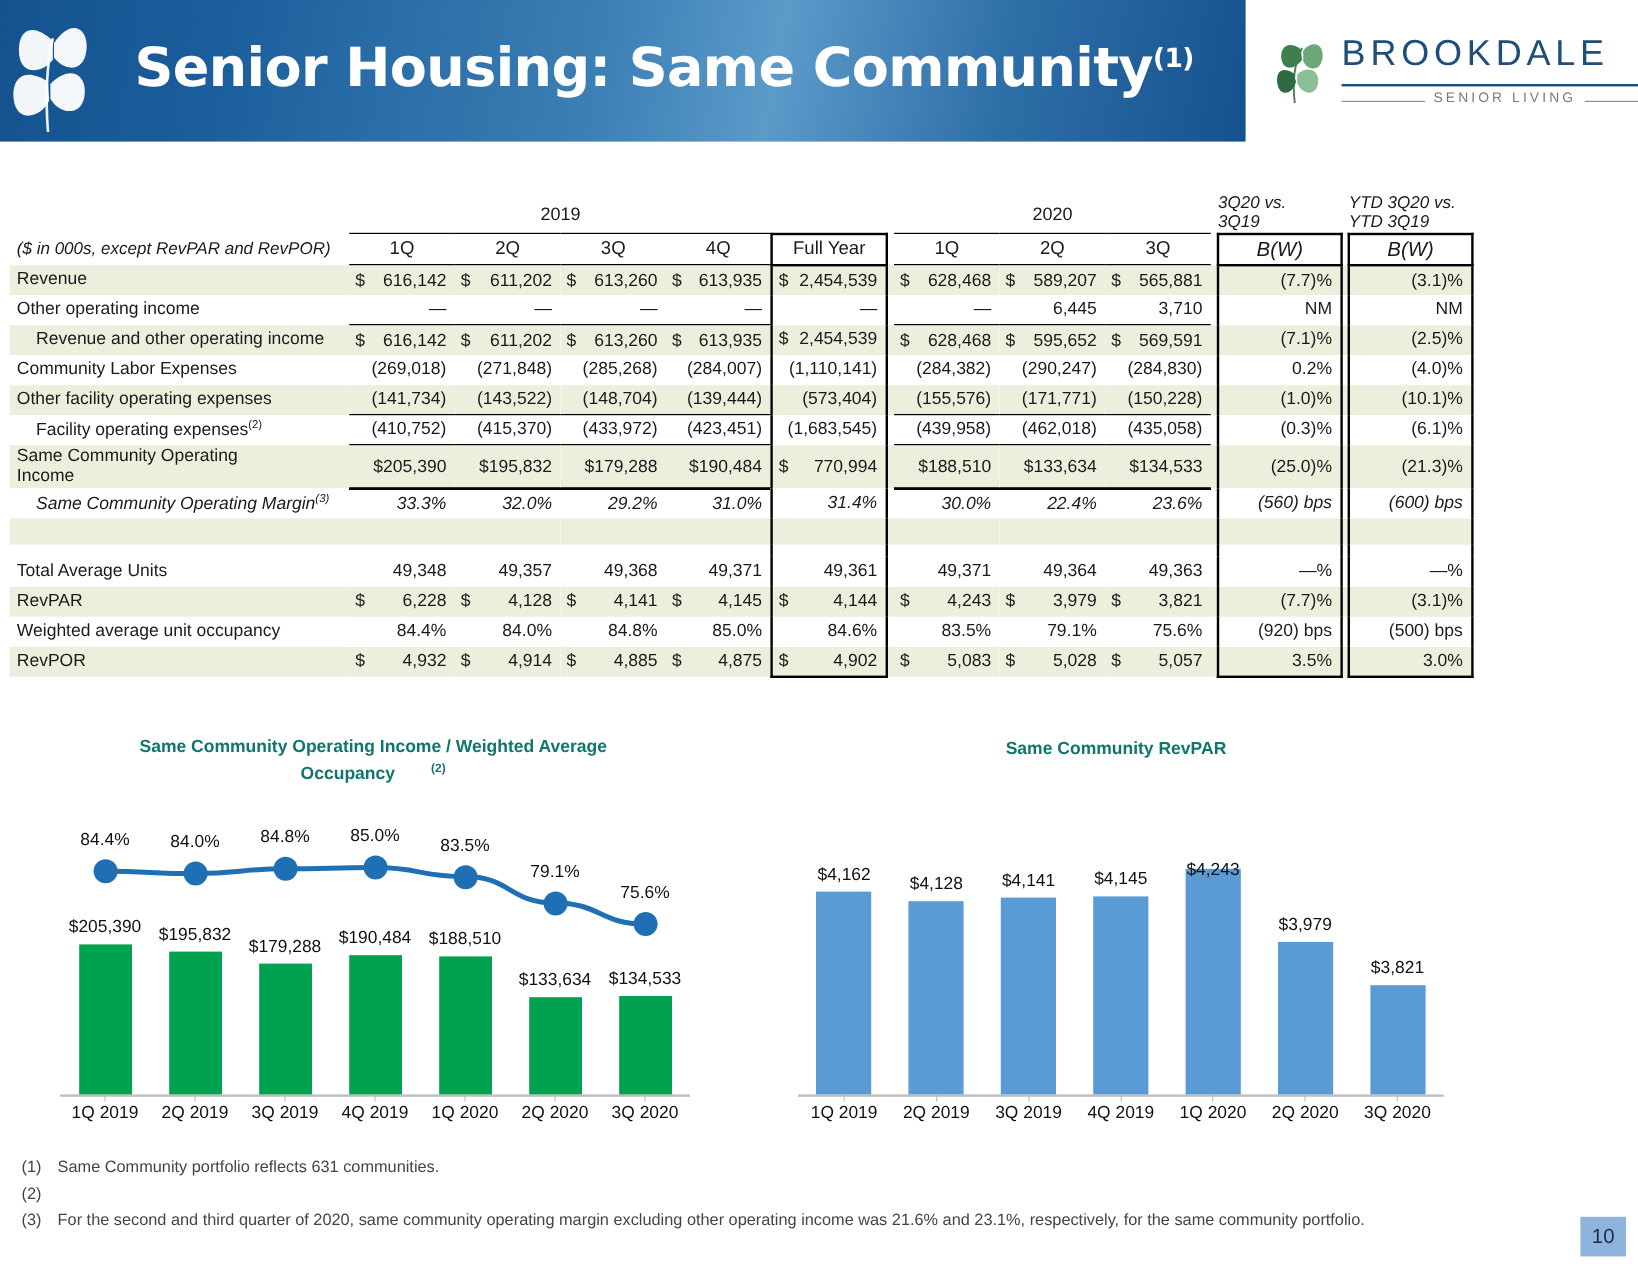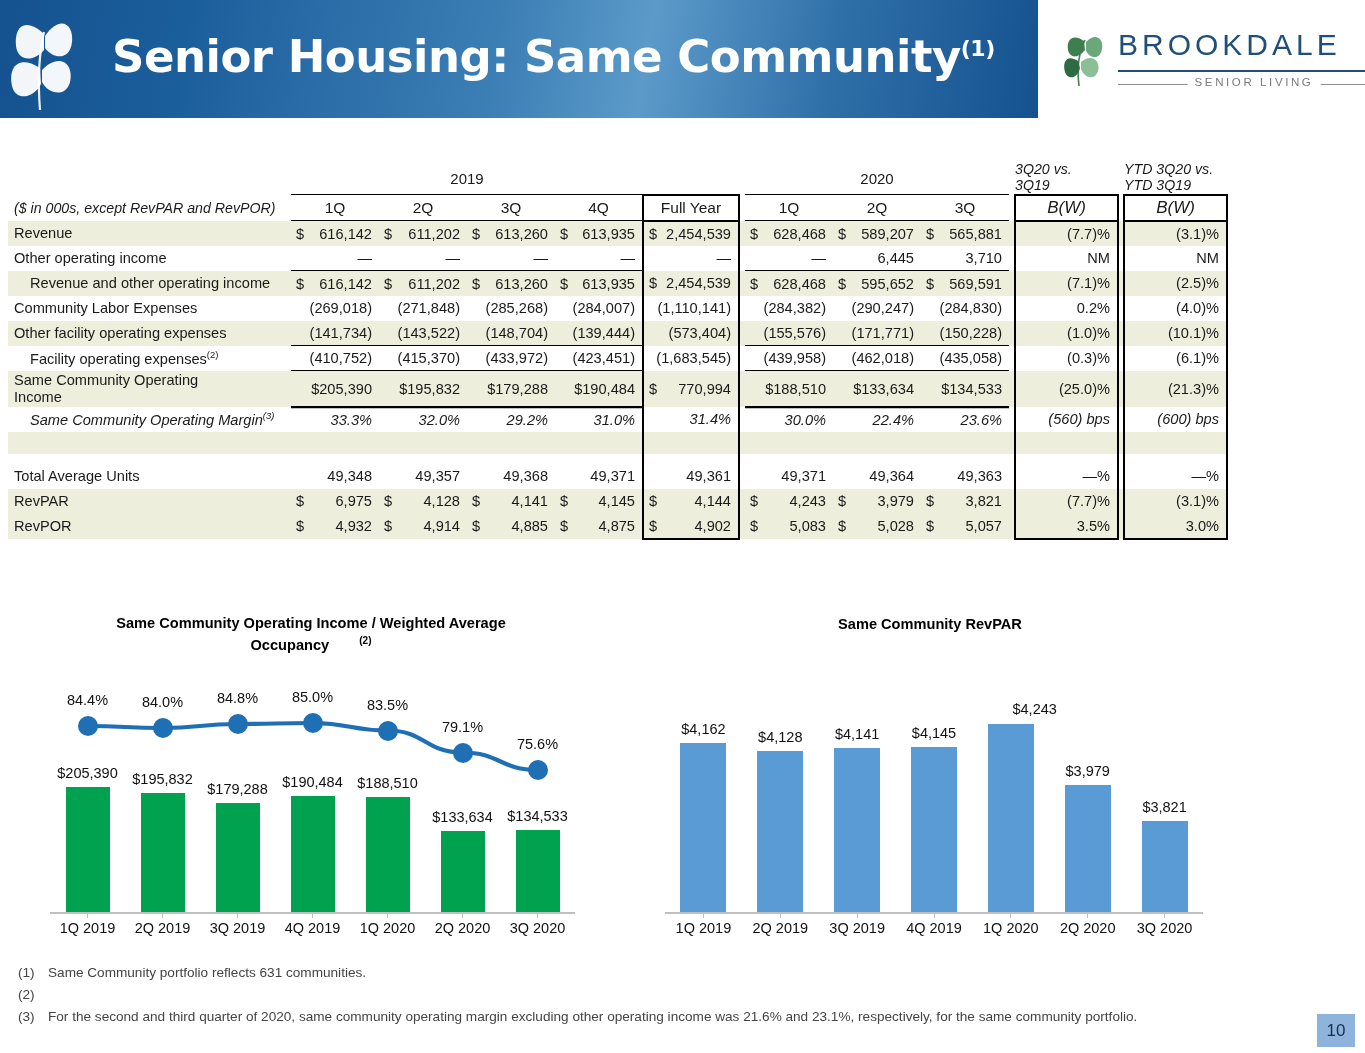--- a/index.html
+++ b/index.html
@@ -85,21 +85,21 @@
   .tl-dbl  { border-top:1.3px solid #000; box-shadow: inset 0 3px 0 -1.7px #000; }
 
   .box-l { border-left:2.3px solid #000; }
   .box-r { border-right:2.3px solid #000; }
   .box-t { border-top:2.3px solid #000; }
   .box-b { border-bottom:2.3px solid #000; }
 
   
   .chart-title {
     position:absolute; font-weight:700; font-size:14.6px; text-align:center;
-    line-height:1.35; color:#000000;
+    line-height:1.35; color:#0f766e;
   }
   .chart-title .fn { font-size:10px; vertical-align:super; font-weight:700; }
 
   .chart { position:absolute; }
   .axis-line { position:absolute; height:1.5px; background:#bfbfbf; }
   .tick { position:absolute; width:1px; background:#bfbfbf; height:6px; }
   .cat-lbl { position:absolute; font-size:14.5px; text-align:center; color:#111; }
   .bar { position:absolute; }
   .bar-lbl { position:absolute; font-size:14.5px; text-align:center; color:#111; white-space:nowrap; }
   .pt-lbl { position:absolute; font-size:14.5px; text-align:center; color:#111; white-space:nowrap; }
@@ -386,35 +386,51 @@
     <td class="num">49,364</td>
     <td class="num">49,363</td>
     <td></td>
     <td class="num box-l box-r">—%</td>
     <td></td>
     <td class="num box-l box-r">—%</td>
   </tr>
 
   <tr class="r sh">
     <td class="lbl">RevPAR</td>
-    <td class="num"><span class="cur">$</span><span>6,975</span></td>
+    <td class="num"><span class="cur">$</span><span>6,228</span></td>
     <td class="num"><span class="cur">$</span><span>4,128</span></td>
     <td class="num"><span class="cur">$</span><span>4,141</span></td>
     <td class="num"><span class="cur">$</span><span>4,145</span></td>
     <td class="num box-l box-r"><span class="cur">$</span><span>4,144</span></td>
     <td></td>
     <td class="num"><span class="cur">$</span><span>4,243</span></td>
     <td class="num"><span class="cur">$</span><span>3,979</span></td>
     <td class="num"><span class="cur">$</span><span>3,821</span></td>
     <td></td>
     <td class="num box-l box-r">(7.7)%</td>
     <td></td>
     <td class="num box-l box-r">(3.1)%</td>
   </tr>
 
+  <tr class="r wh">
+    <td class="lbl">Weighted average unit occupancy</td>
+    <td class="num">84.4%</td>
+    <td class="num">84.0%</td>
+    <td class="num">84.8%</td>
+    <td class="num">85.0%</td>
+    <td class="num box-l box-r">84.6%</td>
+    <td></td>
+    <td class="num">83.5%</td>
+    <td class="num">79.1%</td>
+    <td class="num">75.6%</td>
+    <td></td>
+    <td class="num box-l box-r">(920) bps</td>
+    <td></td>
+    <td class="num box-l box-r">(500) bps</td>
+  </tr>
 
   <tr class="r sh">
     <td class="lbl">RevPOR</td>
     <td class="num"><span class="cur">$</span><span>4,932</span></td>
     <td class="num"><span class="cur">$</span><span>4,914</span></td>
     <td class="num"><span class="cur">$</span><span>4,885</span></td>
     <td class="num"><span class="cur">$</span><span>4,875</span></td>
     <td class="num box-l box-r box-b"><span class="cur">$</span><span>4,902</span></td>
     <td></td>
     <td class="num"><span class="cur">$</span><span>5,083</span></td>
@@ -500,21 +516,21 @@
     <div class="tick" style="left: 201.643px; top: 242px;"></div>
     <div class="bar" style="left: 179.143px; top: 77.6154px; width: 46px; height: 164.385px; background: rgb(91, 155, 213);"></div>
     <div class="bar-lbl" style="left: 156.143px; top: 55.6154px; width: 92px;">$4,141</div>
     <div class="cat-lbl" style="left: 160.143px; top: 250px; width: 84px;">3Q 2019</div>
     <div class="tick" style="left: 278.5px; top: 242px;"></div>
     <div class="bar" style="left: 256px; top: 76.6923px; width: 46px; height: 165.308px; background: rgb(91, 155, 213);"></div>
     <div class="bar-lbl" style="left: 233px; top: 54.6923px; width: 92px;">$4,145</div>
     <div class="cat-lbl" style="left: 237px; top: 250px; width: 84px;">4Q 2019</div>
     <div class="tick" style="left: 355.357px; top: 242px;"></div>
     <div class="bar" style="left: 332.857px; top: 54.0769px; width: 46px; height: 187.923px; background: rgb(91, 155, 213);"></div>
-    <div class="bar-lbl" style="left: 309.857px; top: 31px; width: 92px; text-align: right;">$4,243</div>
+    <div class="bar-lbl" style="left: 309.857px; top: 47px; width: 92px;">$4,243</div>
     <div class="cat-lbl" style="left: 313.857px; top: 250px; width: 84px;">1Q 2020</div>
     <div class="tick" style="left: 432.214px; top: 242px;"></div>
     <div class="bar" style="left: 409.714px; top: 115px; width: 46px; height: 127px; background: rgb(91, 155, 213);"></div>
     <div class="bar-lbl" style="left: 386.714px; top: 93px; width: 92px;">$3,979</div>
     <div class="cat-lbl" style="left: 390.714px; top: 250px; width: 84px;">2Q 2020</div>
     <div class="tick" style="left: 509.071px; top: 242px;"></div>
     <div class="bar" style="left: 486.571px; top: 151.462px; width: 46px; height: 90.5385px; background: rgb(91, 155, 213);"></div>
     <div class="bar-lbl" style="left: 463.571px; top: 129.462px; width: 92px;">$3,821</div>
     <div class="cat-lbl" style="left: 467.571px; top: 250px; width: 84px;">3Q 2020</div>
   </div>

